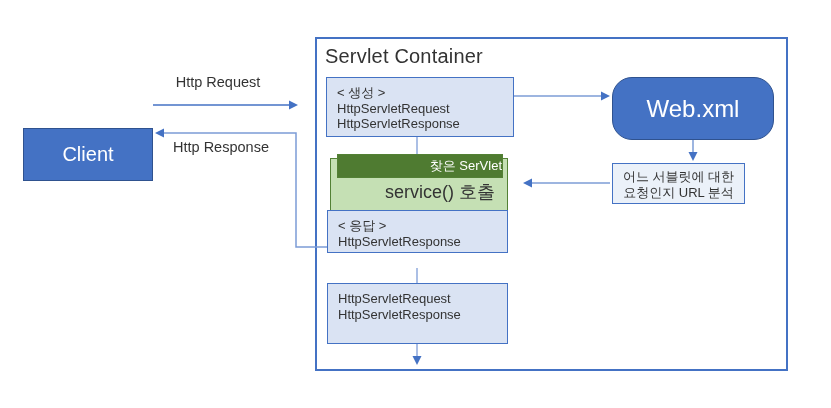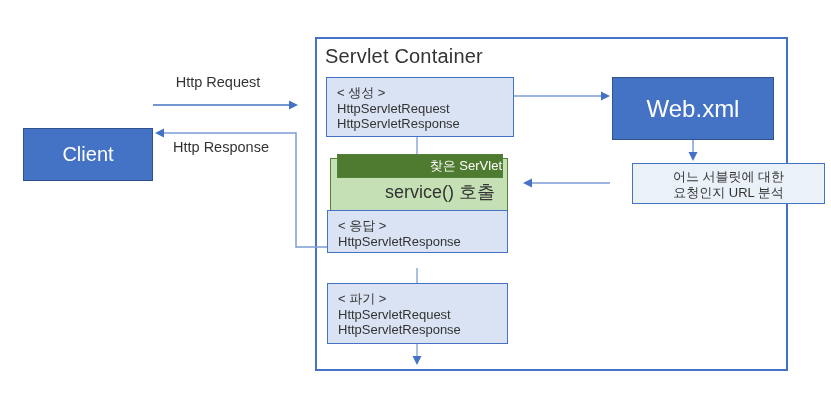--- a/index.html
+++ b/index.html
@@ -33,37 +33,37 @@
   .ln-mid{stroke:var(--connector-mid);stroke-width:1.5;fill:none;}
   .ln-light{stroke:var(--connector-light);stroke-width:1.5;fill:none;}
   .hd{fill:var(--primary-blue);stroke:none;}
 
   .node{position:absolute;box-sizing:border-box;z-index:3;}
   .blue{
     background:var(--primary-blue);border:1.5px solid var(--dark-blue-border);
     color:#fff;display:flex;align-items:center;justify-content:center;
   }
   .client{left:23px;top:95px;width:130px;height:53px;font-size:20px;margin-top:33px;}
-  .webxml{left:612px;top:77px;width:162px;height:63px;font-size:24px;}
+  .webxml{left:612px;top:77px;width:162px;height:63px;font-size:24px;border-radius:20px;}
 
   .light{
     background:var(--light-blue-fill);border:1.4px solid var(--primary-blue);
     color:var(--text-dark);font-size:13px;line-height:15.5px;
     padding:7px 4px 0 10px;
   }
   .create{left:326px;top:77px;width:188px;height:60px;}
   .respond{left:327px;top:210px;width:181px;height:43px;}
   .destroy{left:327px;top:283px;width:181px;height:61px;}
 
   .pale{
     background:var(--pale-blue-fill);border:1.4px solid var(--primary-blue);
     color:var(--text-dark);font-size:13px;line-height:16px;text-align:center;
     padding-top:5px;
   }
-  .urlbox{left:632px;top:163px;width:193px;height:41px;}
+  .urlbox{left:612px;top:163px;width:133px;height:41px;}
 
   .green-light{
     position:absolute;left:330px;top:158px;width:178px;height:53px;z-index:3;
     background:var(--light-green);border:1.5px solid var(--green-border);
     box-sizing:border-box;display:flex;align-items:flex-end;justify-content:center;padding-left:42px;
   }
   .green-body{font-size:18px;color:var(--text-dark);padding-bottom:6px;}
   .green-bar{
     position:absolute;left:337px;top:154px;width:166px;height:24px;z-index:4;
     background:var(--dark-green);border:1px solid var(--green-border);
@@ -127,21 +127,20 @@
     <div class="green-body">service() 호출</div>
   </div>
   <div class="green-bar">찾은 SerVlet</div>
 
   <div class="node light respond">
     <div>&lt; 응답 &gt;</div>
     <div>HttpServletResponse</div>
   </div>
 
   <div class="node light destroy">
-    <div>&lt; 파기 &gt;</div>
     <div>HttpServletRequest</div>
     <div>HttpServletResponse</div>
   </div>
 
   <div class="node blue webxml">
     <span>Web.xml</span>
   </div>
 
   <div class="node pale urlbox">
     <div>어느 서블릿에 대한</div>

